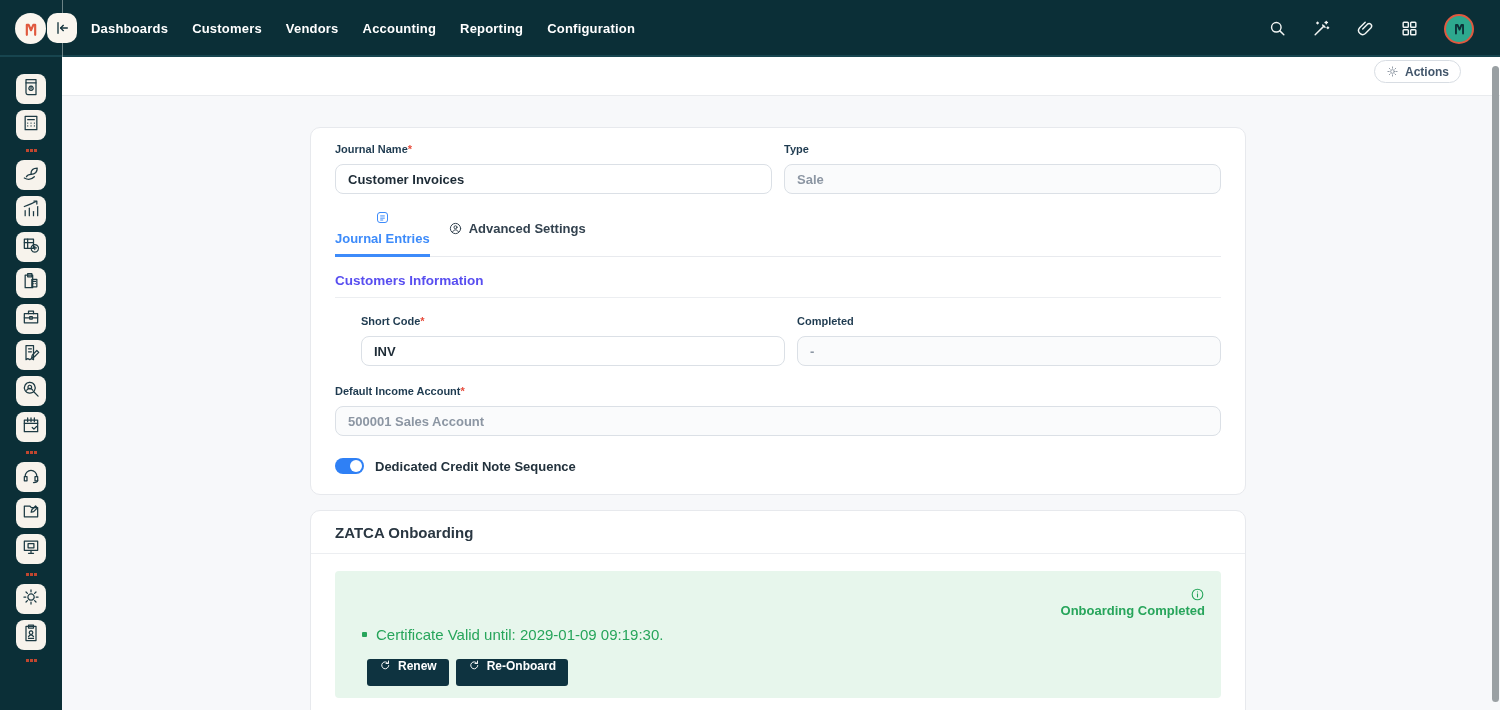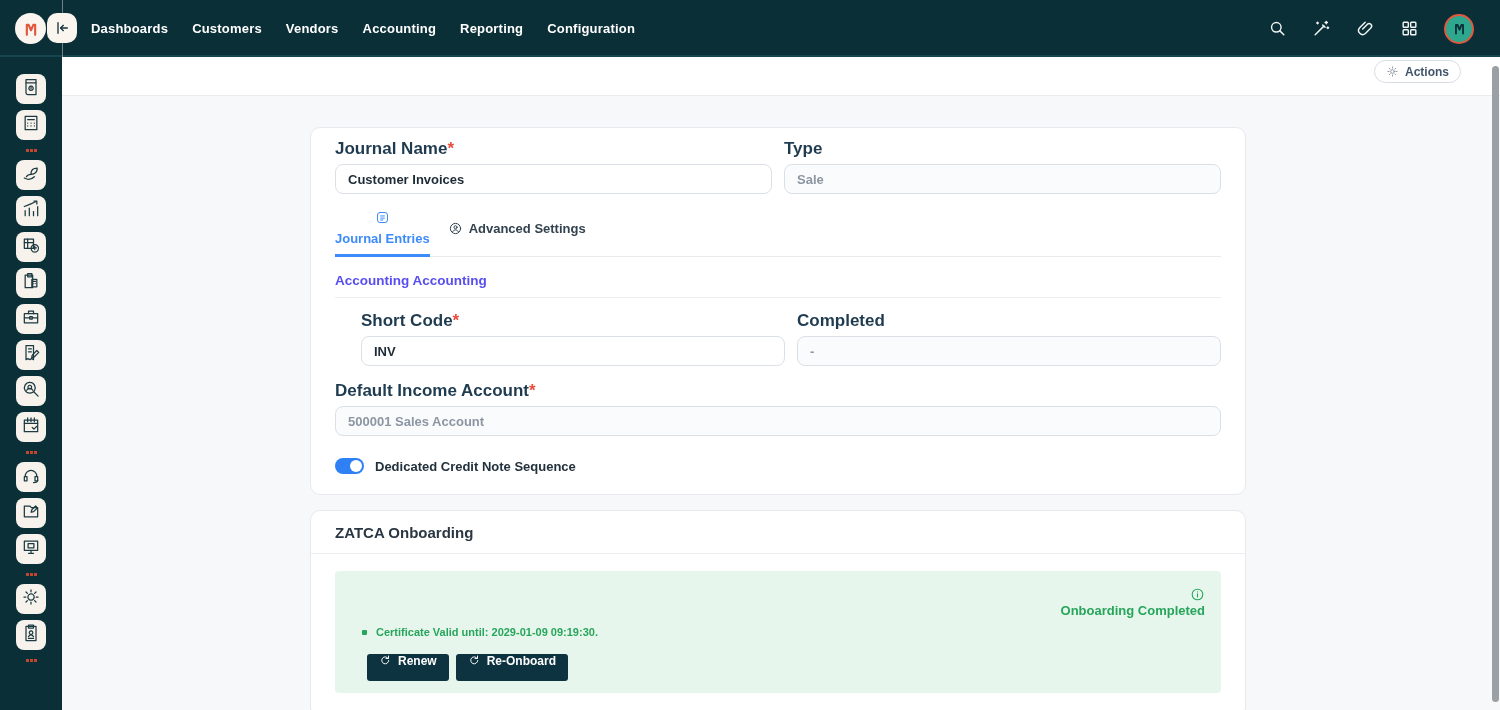--- a/index.html
+++ b/index.html
@@ -38,21 +38,21 @@
   .content { position:absolute; left:62px; top:57px; width:1438px; height:653px; }
   .control-band { height:39px; background:#ffffff; border-bottom:1px solid #e9ebee; position:relative; }
   .actions-btn { position:absolute; right:39px; top:3px; height:23px; display:inline-flex; align-items:center; gap:6px;
                  background:#ffffff; border:1px solid #d8dde3; border-radius:12px; padding:0 11px;
                  font-size:12px; font-weight:700; color:#42566b; cursor:pointer; }
   .actions-btn svg { width:13px; height:13px; fill:none; stroke:#8b95a1; stroke-width:1.7; stroke-linecap:round; }
 
   .card { width:936px; margin-left:248px; background:#ffffff; border:1px solid #e7e9ed; border-radius:10px; }
   .card-1 { margin-top:31px; padding:12px 24px 20px 24px; }
   .grid-2 { display:grid; grid-template-columns:1fr 1fr; column-gap:12px; }
-  .field-label { font-size:17px; font-weight:700; color:#1f3b50; margin-bottom:6px; line-height:18px; }
+  .field-label { font-size:11px; font-weight:700; color:#1f3b50; margin-bottom:6px; line-height:18px; }
   .req { color:#e74c3c; }
   .tinput { width:100%; height:30px; border:1px solid #dbe0e6; border-radius:8px; padding:0 12px;
             font-family:"Liberation Sans","DejaVu Sans",sans-serif;
             font-size:13px; font-weight:700; color:#1d2b36; background:#ffffff; outline:none; }
   .tinput.readonly { color:#8c96a3; background:#fafbfc; }
 
   .tabs { margin-top:16px; border-bottom:1px solid #e8eaee; display:flex; gap:18px; }
   .tab { display:flex; align-items:center; gap:6px; padding-bottom:8px; font-size:13px; font-weight:700;
          color:#33424f; cursor:pointer; border-bottom:3px solid transparent; margin-bottom:-1px; }
   .tab svg { width:15px; height:15px; fill:none; stroke:#33424f; stroke-width:1.6; stroke-linecap:round; stroke-linejoin:round; }
@@ -72,21 +72,21 @@
   .card-2 { margin-top:15px; }
   .card-2 .card-title { padding:13px 24px 12px 24px; font-size:15px; font-weight:700; color:#2a3742;
                         border-bottom:1px solid #eceef1; }
   .card-2 .card-body { padding:17px 24px 24px 24px; }
   .success-box { background:#e7f6ec; border-radius:4px; padding:16px 16px 12px 13px; }
   .status-row { display:flex; align-items:flex-end; gap:1px;flex-direction:column; }
   .status-row svg { width:15px; height:15px; fill:none; stroke:#27a55b; stroke-width:1.7; stroke-linecap:round; }
   .status-text { font-size:13px; font-weight:700; color:#27a55b; }
   .detail-row { margin-top:8px; margin-left:14px; display:flex; align-items:center; gap:9px; }
   .detail-row .dot { width:5px; height:5px; border-radius:1px; background:#27a55b; flex:0 0 auto; }
-  .detail-text { font-size:11px; font-weight:700; color:#27a55b; }
+  .detail-text { font-size:15px; font-weight:400; color:#27a55b; }
   .btn-row { margin-top:16px; margin-left:19px; display:flex; gap:7px; }
   .dark-btn { display:inline-flex; align-items:flex-start; gap:7px; height:27px; padding:0 12px;
               background:#0e3340; color:#ffffff; font-size:12px; font-weight:700; border:none; border-radius:3px;
               cursor:pointer; font-family:"Liberation Sans","DejaVu Sans",sans-serif; }
   .dark-btn svg { width:12px; height:12px; fill:none; stroke:#ffffff; stroke-width:1.9; stroke-linecap:round; stroke-linejoin:round; }
 
   .scroll-thumb { position:absolute; right:1px; top:66px; width:7px; height:636px; background:#9aa0a3; border-radius:4px; z-index:40; cursor:pointer; }
 </style>
 </head>
 <body>
@@ -329,21 +329,21 @@
       <div class="tab">
         <svg viewBox="0 0 24 24">
             <circle cx="12" cy="12" r="8.2"></circle>
             <circle cx="12" cy="10" r="2.4"></circle>
             <path d="M7.5 17.3c.9-2.1 2.6-3.1 4.5-3.1s3.6 1 4.5 3.1"></path>
           </svg>
         <span>Advanced Settings</span>
       </div>
     </div>
 
-    <div class="section-heading">Accounting Accounting</div>
+    <div class="section-heading">Customers Information</div>
     <div class="section-rule"></div>
 
     <div class="grid-2 row-2">
       <div>
         <div class="field-label">
           <span>Short Code</span><span class="req">*</span>
         </div>
         <input class="tinput" value="INV" style="">
       </div>
       <div>

